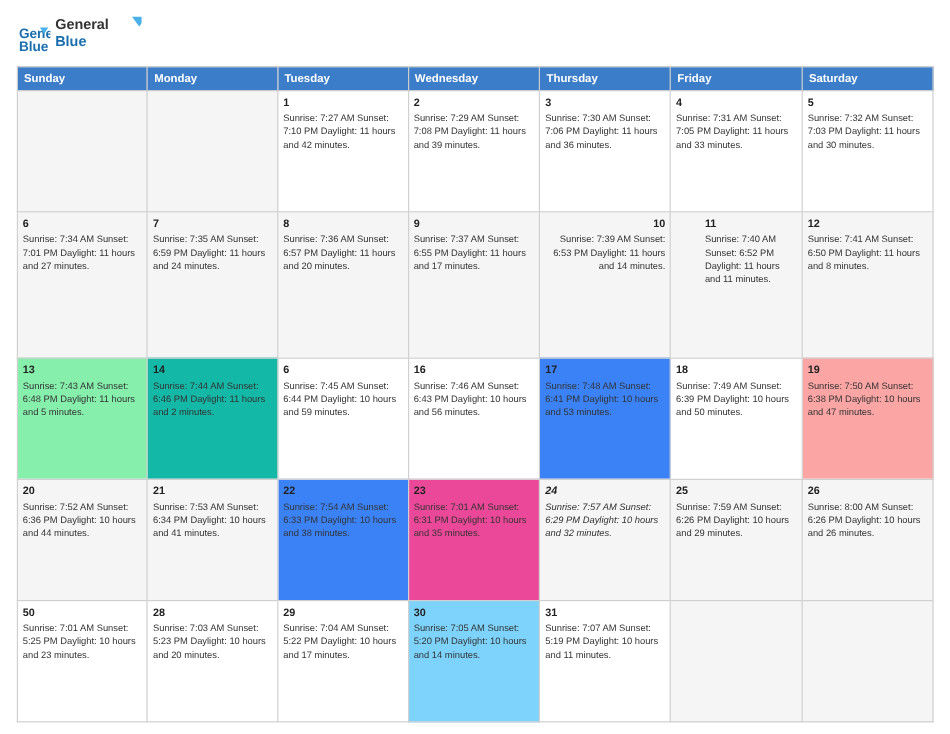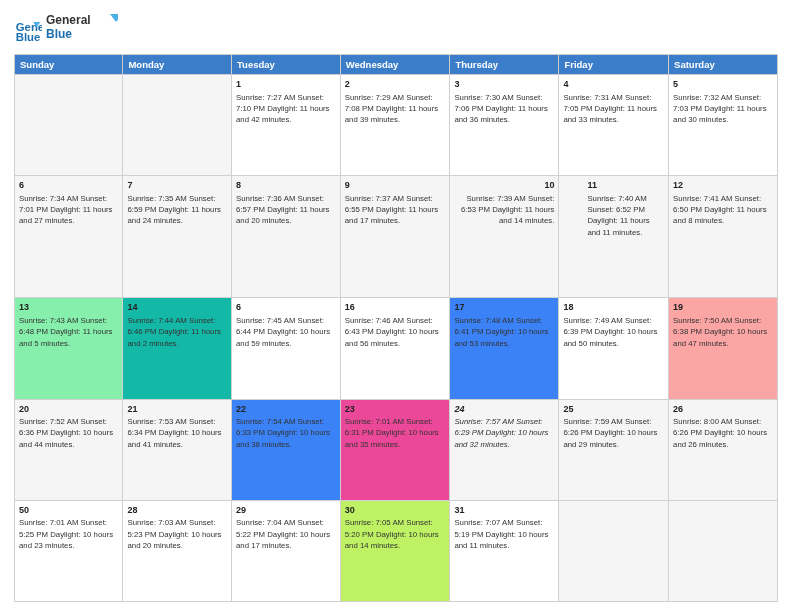--- a/index.html
+++ b/index.html
@@ -336,21 +336,21 @@
 Daylight: 10 hours
 and 20 minutes.</div>
           </td>
           <td style="background: rgb(255, 255, 255);">
             <span class="day-num">29</span>
             <div class="day-info">Sunrise: 7:04 AM
 Sunset: 5:22 PM
 Daylight: 10 hours
 and 17 minutes.</div>
           </td>
-          <td style="background: #bef264;">
+          <td style="background: #7dd3fc;">
             <span class="day-num">30</span>
             <div class="day-info">Sunrise: 7:05 AM
 Sunset: 5:20 PM
 Daylight: 10 hours
 and 14 minutes.</div>
           </td>
           <td style="background: rgb(255, 255, 255);">
             <span class="day-num">31</span>
             <div class="day-info">Sunrise: 7:07 AM
 Sunset: 5:19 PM

